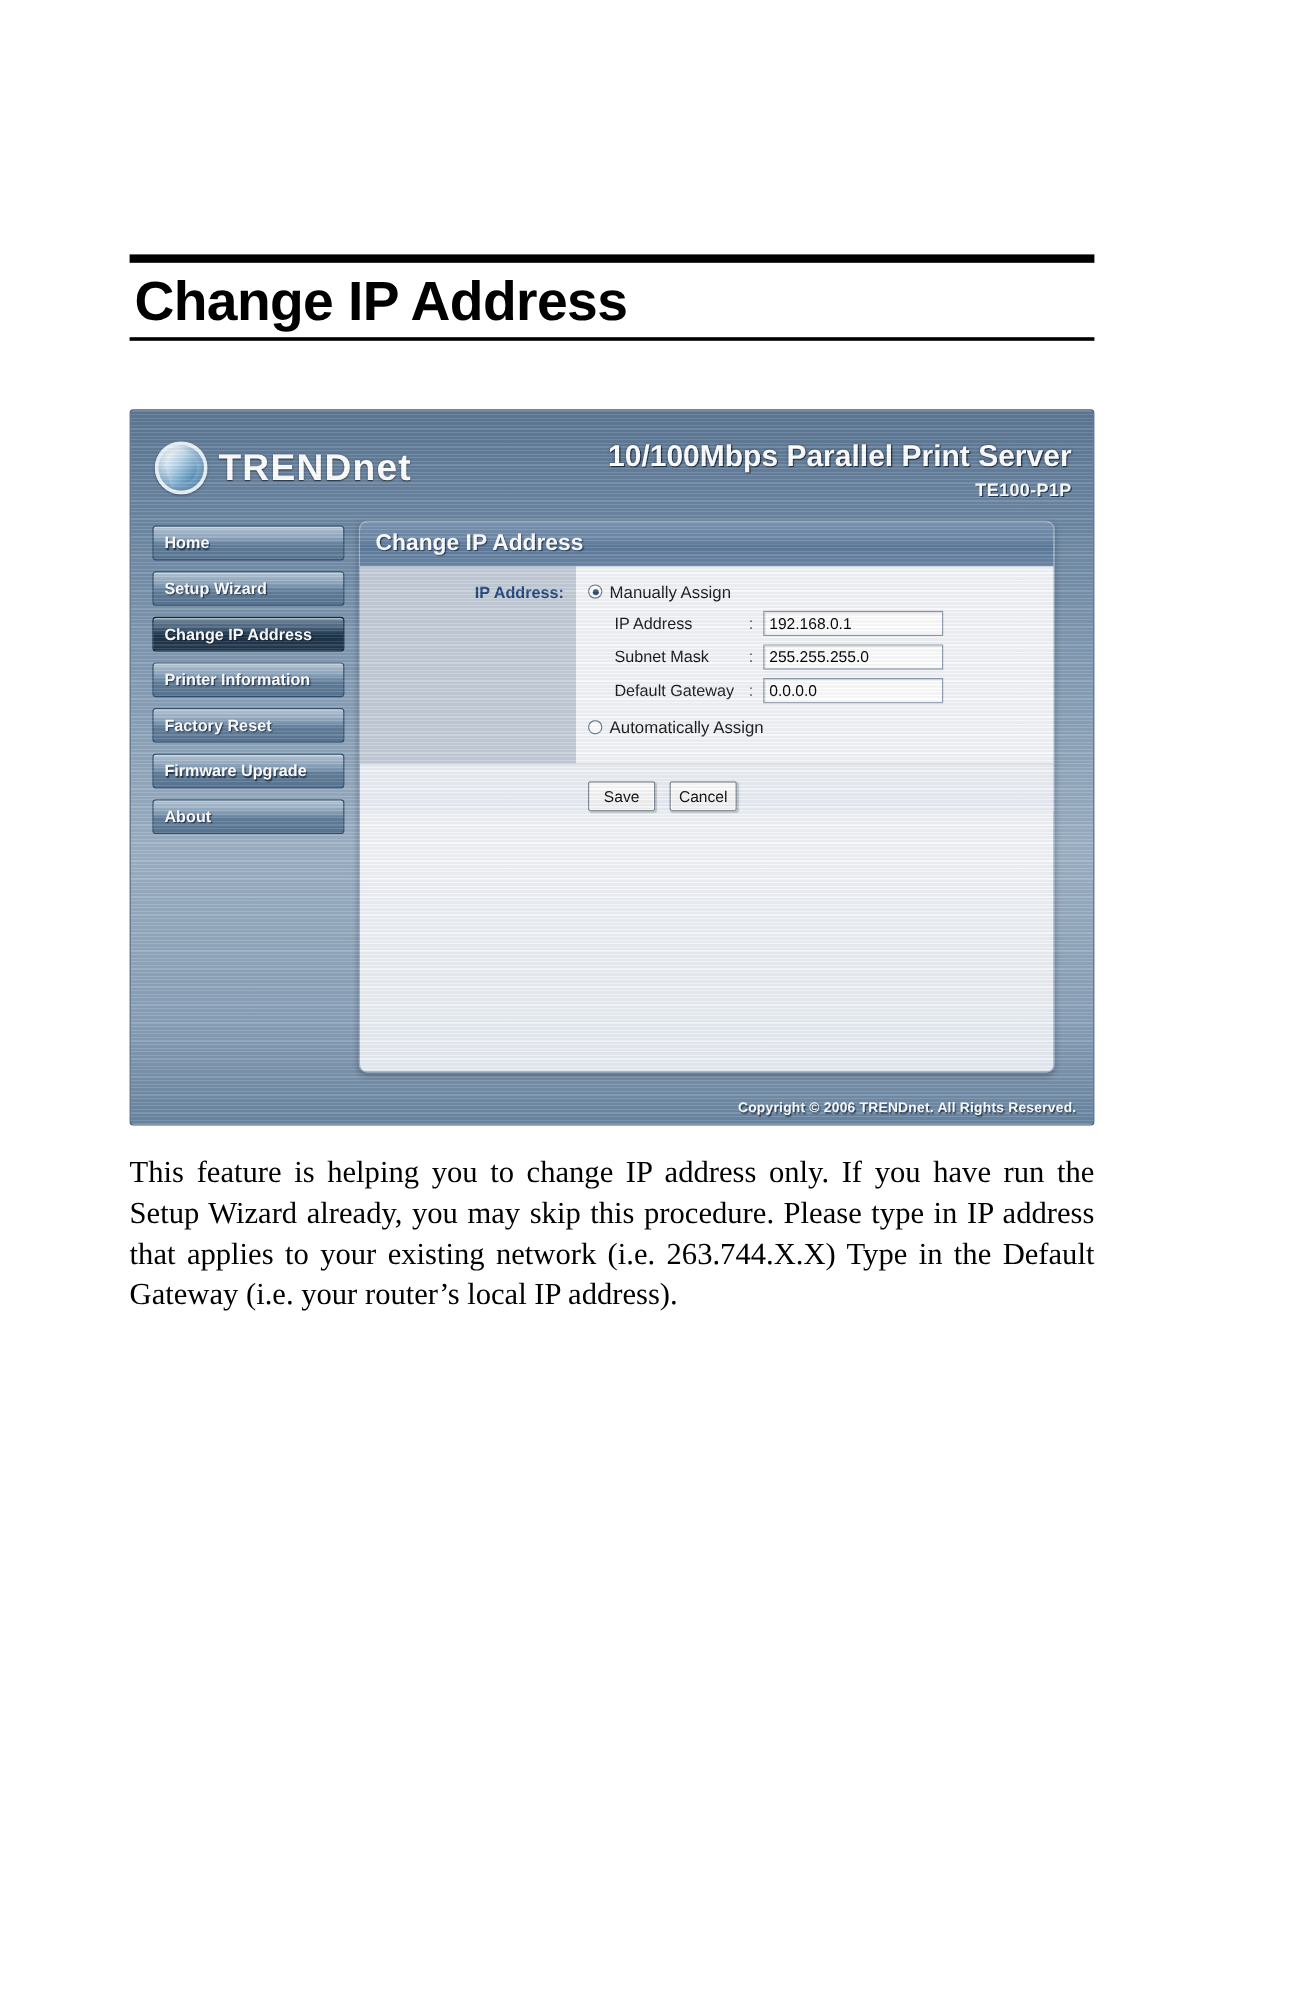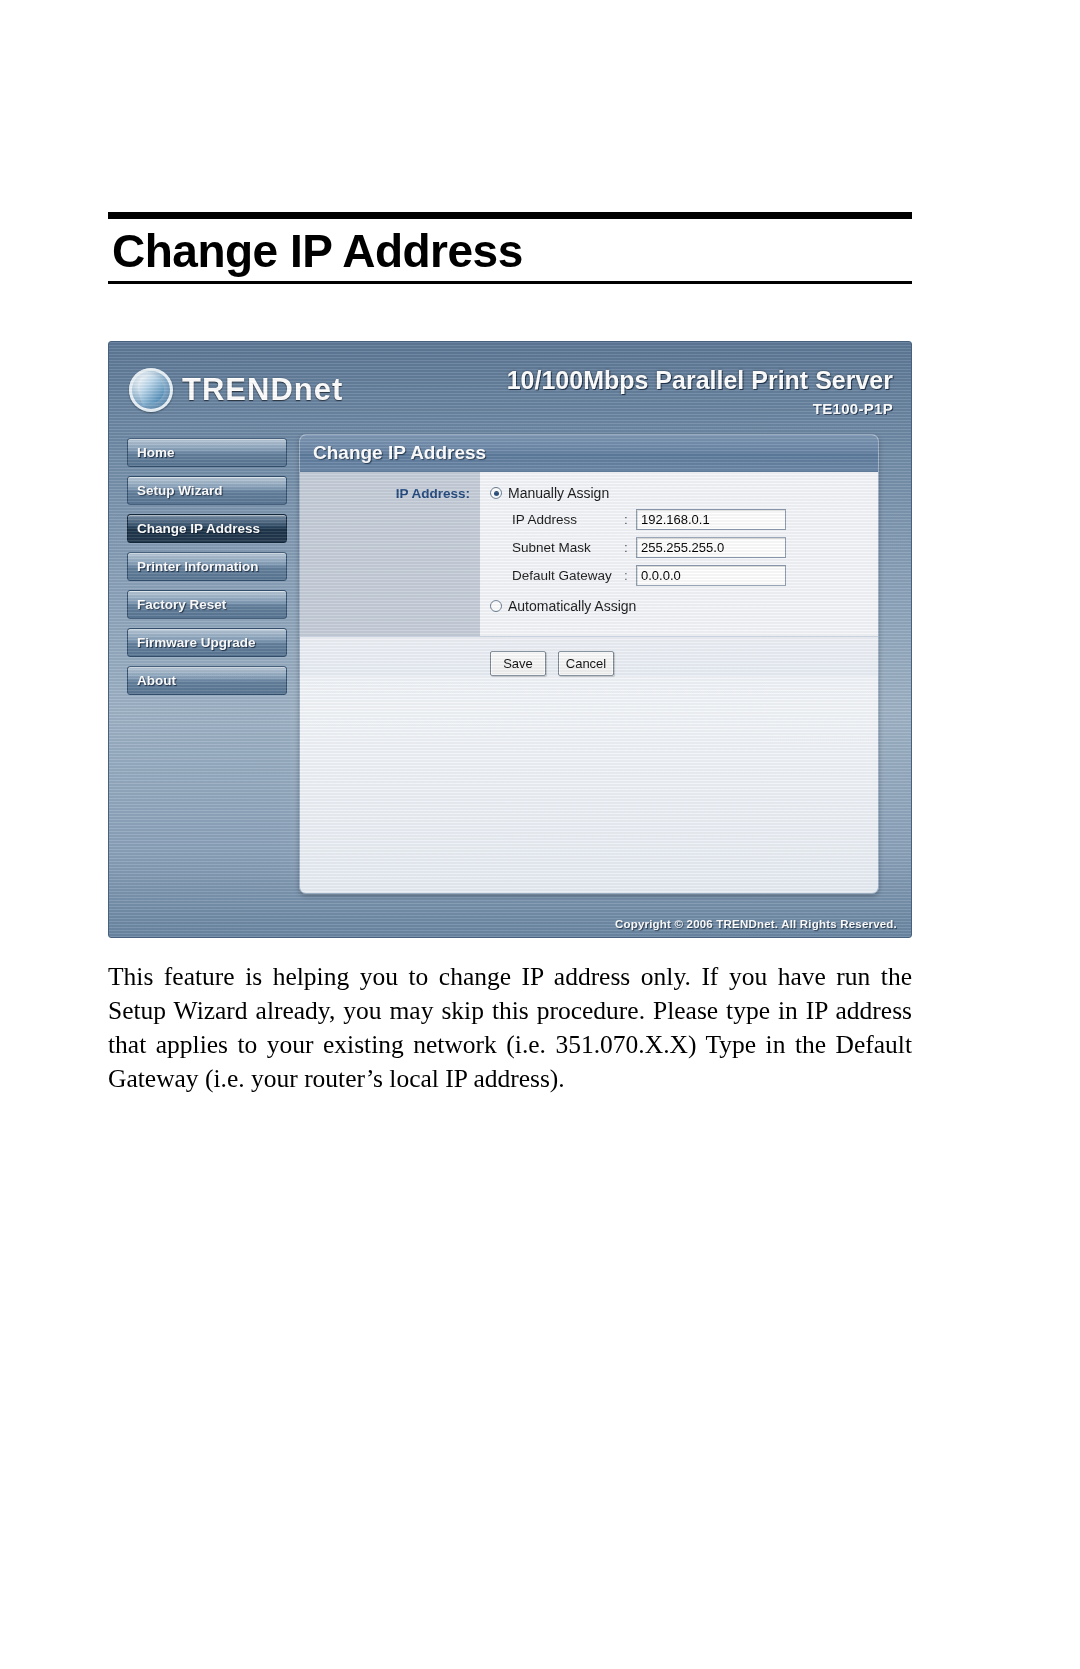--- a/index.html
+++ b/index.html
@@ -451,13 +451,13 @@
     </div>
   </div>
 
   <div class="dev-footer">
     <span>Copyright © 2006 TRENDnet. All Rights Reserved.</span>
   </div>
 
   <div class="scan"></div>
 </div>
 
-<div class="body-text">This feature is helping you to change IP address only.    If you have run the Setup Wizard already, you may skip this procedure. Please type in IP address that applies to your existing network (i.e. 351.070.X.X) Type in the Default Gateway (i.e. your router’s local IP address).</div>
+<div class="body-text">This feature is helping you to change IP address only.    If you have run the Setup Wizard already, you may skip this procedure. Please type in IP address that applies to your existing network (i.e. 263.744.X.X) Type in the Default Gateway (i.e. your router’s local IP address).</div>
 
 </body></html>

